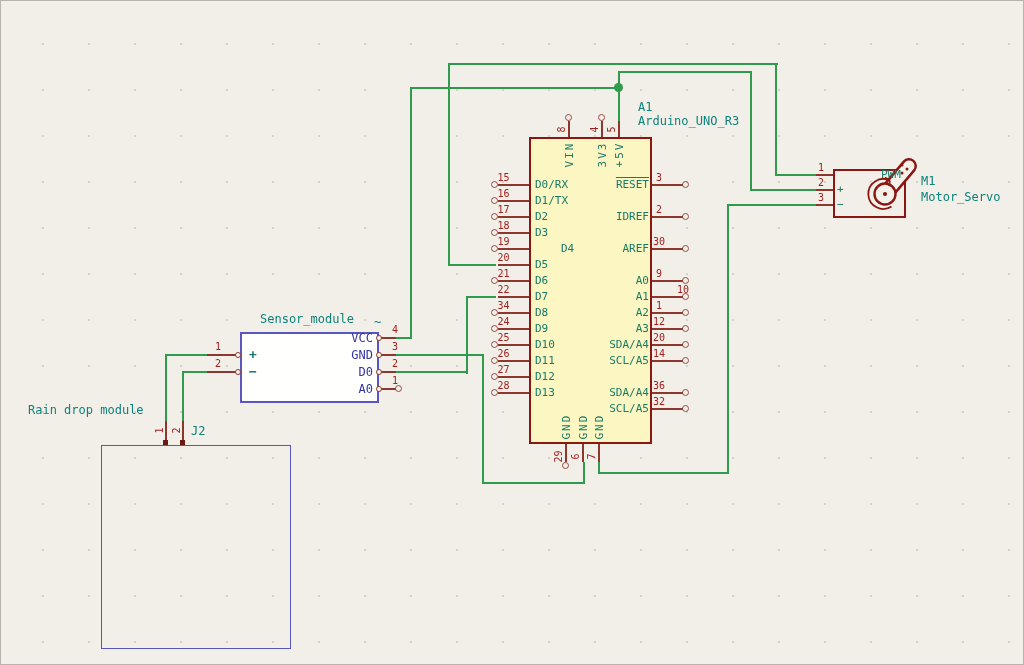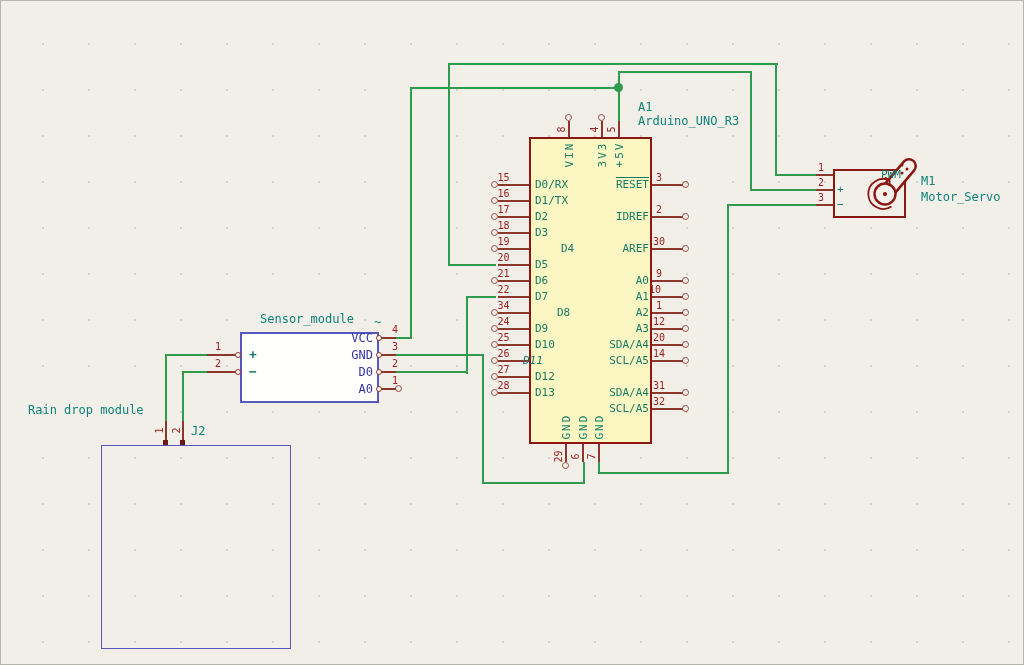--- a/index.html
+++ b/index.html
@@ -119,33 +119,33 @@
     <div class="stub" style="left: 497px; top: 279px; width: 31px; height: 2px;"></div>
     <div class="circ" style="left: 490px; top: 276px;"></div>
     <div class="pnum" style="left: 489px; top: 267px; width: 27px;">21</div>
     <div class="pname" style="left: 534px; top: 273px;">D6</div>
     <div class="stub" style="left: 497px; top: 295px; width: 31px; height: 2px;"></div>
     <div class="pnum" style="left: 489px; top: 283px; width: 27px;">22</div>
     <div class="pname" style="left: 534px; top: 289px;">D7</div>
     <div class="stub" style="left: 497px; top: 311px; width: 31px; height: 2px;"></div>
     <div class="circ" style="left: 490px; top: 308px;"></div>
     <div class="pnum" style="left: 489px; top: 299px; width: 27px;">34</div>
-    <div class="pname" style="left: 534px; top: 305px; margin-left: 22px;">D8</div>
+    <div class="pname" style="left: 534px; top: 305px;">D8</div>
     <div class="stub" style="left: 497px; top: 327px; width: 31px; height: 2px;"></div>
     <div class="circ" style="left: 490px; top: 324px;"></div>
     <div class="pnum" style="left: 489px; top: 315px; width: 27px;">24</div>
     <div class="pname" style="left: 534px; top: 321px;">D9</div>
     <div class="stub" style="left: 497px; top: 343px; width: 31px; height: 2px;"></div>
     <div class="circ" style="left: 490px; top: 340px;"></div>
     <div class="pnum" style="left: 489px; top: 331px; width: 27px;">25</div>
     <div class="pname" style="left: 534px; top: 337px;">D10</div>
     <div class="stub" style="left: 497px; top: 359px; width: 31px; height: 2px;"></div>
     <div class="circ" style="left: 490px; top: 356px;"></div>
     <div class="pnum" style="left: 489px; top: 347px; width: 27px;">26</div>
-    <div class="pname" style="left: 522px; top: 353px; font-style: italic;">D11</div>
+    <div class="pname" style="left: 534px; top: 353px;">D11</div>
     <div class="stub" style="left: 497px; top: 375px; width: 31px; height: 2px;"></div>
     <div class="circ" style="left: 490px; top: 372px;"></div>
     <div class="pnum" style="left: 489px; top: 363px; width: 27px;">27</div>
     <div class="pname" style="left: 534px; top: 369px;">D12</div>
     <div class="stub" style="left: 497px; top: 391px; width: 31px; height: 2px;"></div>
     <div class="circ" style="left: 490px; top: 388px;"></div>
     <div class="pnum" style="left: 489px; top: 379px; width: 27px;">28</div>
     <div class="pname" style="left: 534px; top: 385px;">D13</div>
     <div class="stub" style="left: 651px; top: 183px; width: 31px; height: 2px;"></div>
     <div class="circ" style="left: 681px; top: 180px;"></div>
@@ -158,41 +158,41 @@
     <div class="stub" style="left: 651px; top: 247px; width: 31px; height: 2px;"></div>
     <div class="circ" style="left: 681px; top: 244px;"></div>
     <div class="pnum" style="left: 648px; top: 235px; width: 20px; text-align: center;">30</div>
     <div class="pname" style="left: 558px; top: 241px; width: 90px; text-align: right;">AREF</div>
     <div class="stub" style="left: 651px; top: 279px; width: 31px; height: 2px;"></div>
     <div class="circ" style="left: 681px; top: 276px;"></div>
     <div class="pnum" style="left: 648px; top: 267px; width: 20px;">9</div>
     <div class="pname" style="left: 558px; top: 273px; width: 90px; text-align: right;">A0</div>
     <div class="stub" style="left: 651px; top: 295px; width: 31px; height: 2px;"></div>
     <div class="circ" style="left: 681px; top: 292px;"></div>
-    <div class="pnum" style="left: 644px; top: 283px; width: 20px;">10</div>
+    <div class="pnum" style="left: 672px; top: 283px; width: 20px;">10</div>
     <div class="pname" style="left: 558px; top: 289px; width: 90px; text-align: right;">A1</div>
     <div class="stub" style="left: 651px; top: 311px; width: 31px; height: 2px;"></div>
     <div class="circ" style="left: 681px; top: 308px;"></div>
     <div class="pnum" style="left: 648px; top: 299px; width: 20px;">1</div>
     <div class="pname" style="left: 558px; top: 305px; width: 90px; text-align: right;">A2</div>
     <div class="stub" style="left: 651px; top: 327px; width: 31px; height: 2px;"></div>
     <div class="circ" style="left: 681px; top: 324px;"></div>
     <div class="pnum" style="left: 648px; top: 315px; width: 20px;">12</div>
     <div class="pname" style="left: 558px; top: 321px; width: 90px; text-align: right;">A3</div>
     <div class="stub" style="left: 651px; top: 343px; width: 31px; height: 2px;"></div>
     <div class="circ" style="left: 681px; top: 340px;"></div>
     <div class="pnum" style="left: 648px; top: 331px; width: 20px;">20</div>
     <div class="pname" style="left: 558px; top: 337px; width: 90px; text-align: right;">SDA/A4</div>
     <div class="stub" style="left: 651px; top: 359px; width: 31px; height: 2px;"></div>
     <div class="circ" style="left: 681px; top: 356px;"></div>
     <div class="pnum" style="left: 648px; top: 347px; width: 20px;">14</div>
     <div class="pname" style="left: 558px; top: 353px; width: 90px; text-align: right;">SCL/A5</div>
     <div class="stub" style="left: 651px; top: 391px; width: 31px; height: 2px;"></div>
     <div class="circ" style="left: 681px; top: 388px;"></div>
-    <div class="pnum" style="left: 648px; top: 379px; width: 20px;">31</div>
+    <div class="pnum" style="left: 648px; top: 379px; width: 20px;">36</div>
     <div class="pname" style="left: 558px; top: 385px; width: 90px; text-align: right;">SDA/A4</div>
     <div class="stub" style="left: 651px; top: 407px; width: 31px; height: 2px;"></div>
     <div class="circ" style="left: 681px; top: 404px;"></div>
     <div class="pnum" style="left: 648px; top: 395px; width: 20px;">32</div>
     <div class="pname" style="left: 558px; top: 401px; width: 90px; text-align: right;">SCL/A5</div>
     <div class="stub" style="left: 567px; top: 120px; width: 2px; height: 16px;"></div>
     <div class="circ" style="left: 564px; top: 113px;"></div>
     <div class="vtxt vnum" style="left: 551.5px; top: 122.5px; width: 16px; height: 11px; line-height: 11px; text-align: center;">8</div>
     <div class="vtxt vname" style="left: 545.5px; top: 155.5px; width: 44px; height: 13px; line-height: 13px; text-align: right;">VIN</div>
     <div class="stub" style="left: 600px; top: 120px; width: 2px; height: 16px;"></div>

